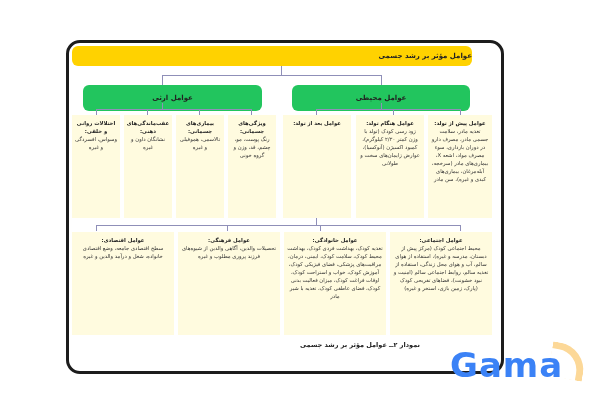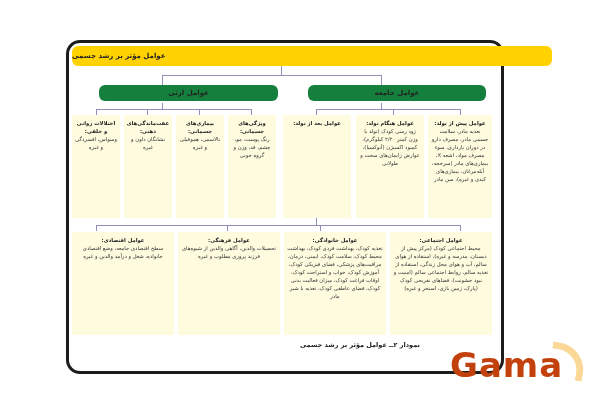--- a/index.html
+++ b/index.html
@@ -1,32 +1,32 @@
 <!DOCTYPE html>
 <html><head>
 <meta charset="utf-8">
 <style>
   html, body { margin:0; padding:0; }
   body { width:600px; height:400px; background:#ffffff; position:relative; overflow:hidden;
          font-family:"DejaVu Sans", sans-serif; }
   .frame { position:absolute; left:66px; top:40px; width:432px; height:328px;
            border:3px solid #1c1c1c; border-radius:14px; background:#ffffff; }
   .abs { position:absolute; }
-  .banner { left:72px; top:46px; width:480px; height:20px; background:#ffd200; border-radius:6px;
-            display:flex; align-items:center; justify-content:flex-start; }
+  .banner { left:72px; top:46px; width:400px; height:20px; background:#ffd200; border-radius:6px;
+            display:flex; align-items:center; justify-content:flex-end; }
   .banner span { font-size:7px; font-weight:bold; color:#222; direction:rtl; }
-  .hdr { height:16px; background:#15803d; border-radius:6px; display:flex; align-items:center; justify-content:center;margin-left:16px; }
+  .hdr { height:26px; background:#22c55e; border-radius:6px; display:flex; align-items:center; justify-content:center; }
   .hdr span { font-size:7px; font-weight:bold; color:#222; direction:rtl; }
   .col { background:#fffbdf; padding:4px 3px; box-sizing:border-box; direction:rtl; text-align:center;
          font-size:5.3px; line-height:8px; color:#333; }
   .col .t { font-weight:bold; color:#222; display:block; }
   .line { position:absolute; background:#8f8fb8; }
   .caption { left:180px; top:341px; width:240px; text-align:right; direction:rtl;
              font-size:6.5px; font-weight:bold; color:#222; }
-  .wm { left:450px; top:345px; width:120px; height:40px; font-size:34px; font-weight:bold; color:#c2410c;
+  .wm { left:450px; top:345px; width:120px; height:40px; font-size:34px; font-weight:bold; color:#3b82f6;
         font-family:"DejaVu Sans", sans-serif; letter-spacing:1px; }
   .wm-arc { left:550px; top:344px; width:28px; height:28px; border-top:7px solid #fcd898; border-right:7px solid #fcd898;
             border-radius:0 28px 0 0; transform:rotate(10deg); }
 </style>
 </head>
 <body>
 
 <div class="frame"></div>
 
 <div class="abs banner">
@@ -35,21 +35,21 @@
 
 <div class="line" style="left:281px; top:66px; width:1px; height:9px;"></div>
 <div class="line" style="left:162px; top:75px; width:220px; height:1px;"></div>
 <div class="line" style="left:162px; top:75px; width:1px; height:10px;"></div>
 <div class="line" style="left:381px; top:75px; width:1px; height:10px;"></div>
 
 <div class="abs hdr" style="left:83px; top:85px; width:179px;">
   <span>عوامل ارثی</span>
 </div>
 <div class="abs hdr" style="left:292px; top:85px; width:178px;">
-  <span>عوامل جامعه</span>
+  <span>عوامل محیطی</span>
 </div>
 
 <div class="line" style="left:162px; top:103px; width:1px; height:6px;"></div>
 <div class="line" style="left:96px; top:109px; width:156px; height:1px;"></div>
 <div class="line" style="left:96px; top:109px; width:1px; height:6px;"></div>
 <div class="line" style="left:147px; top:109px; width:1px; height:6px;"></div>
 <div class="line" style="left:199px; top:109px; width:1px; height:6px;"></div>
 <div class="line" style="left:251px; top:109px; width:1px; height:6px;"></div>
 
 <div class="line" style="left:381px; top:103px; width:1px; height:6px;"></div>

